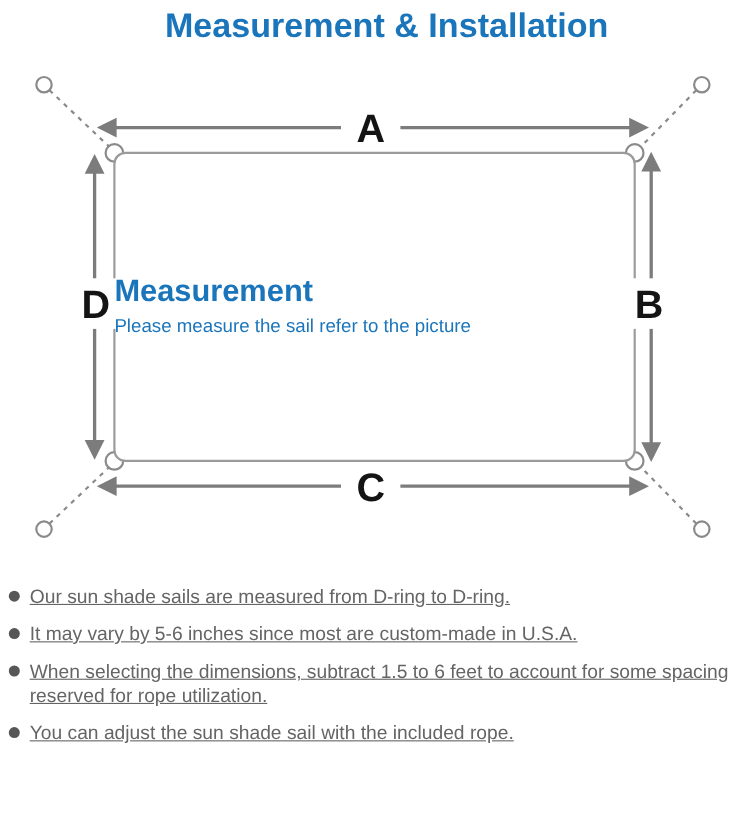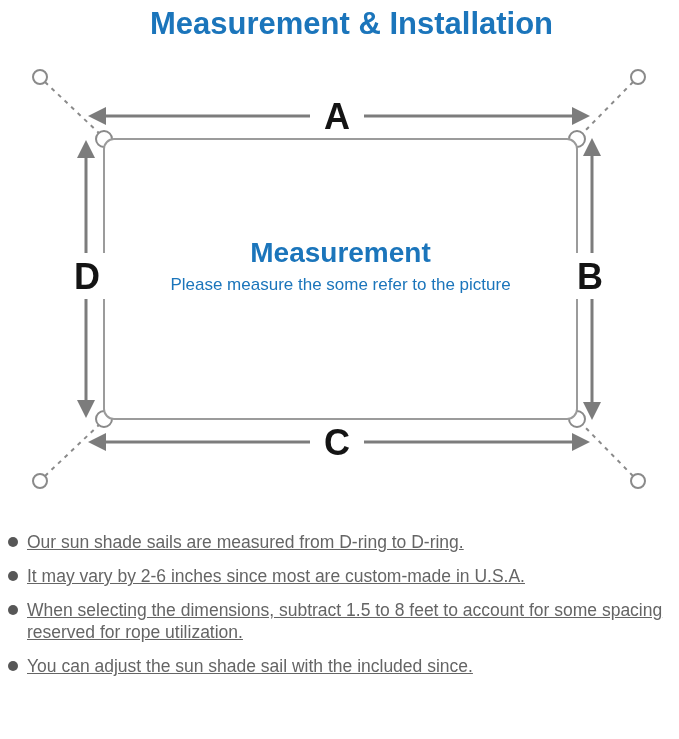--- a/index.html
+++ b/index.html
@@ -73,23 +73,23 @@
     font-family: "Liberation Sans", sans-serif;
     font-size: 36px;
     font-weight: bold;
     fill: var(--label-black);
     text-anchor: middle;
   }
 
   .center-text {
     position: absolute;
     left: 104px;
-    top: 188px;
+    top: 200px;
     width: 473px;
-    text-align: center;
+    text-align: left;
     pointer-events: none;
   }
   .ct-title {
     font-size: 28px;
     font-weight: bold;
     color: var(--accent-blue);
   }
   .ct-sub {
     margin-top: 6px;
     font-size: 17px;
@@ -179,36 +179,36 @@
         <rect class="label-halo" x="567" y="204" width="46" height="46"></rect>
         <text class="dim-label" x="337" y="80">A</text>
         <text class="dim-label" x="590" y="240">B</text>
         <text class="dim-label" x="337" y="406">C</text>
         <text class="dim-label" x="87" y="240">D</text>
       </g>
     </svg>
 
     <div class="center-text">
       <div class="ct-title">Measurement</div>
-      <div class="ct-sub">Please measure the some refer to the picture</div>
+      <div class="ct-sub">Please measure the sail refer to the picture</div>
     </div>
   </div>
 
   <ul class="notes">
     <li>
       <span class="dot"></span>
       <span>Our sun shade sails are measured from D-ring to D-ring.</span>
     </li>
     <li>
       <span class="dot"></span>
-      <span>It may vary by 2-6 inches since most are custom-made in U.S.A.</span>
-    </li>
-    <li>
-      <span class="dot"></span>
-      <span>When selecting the dimensions, subtract 1.5 to 8 feet to account for some spacing reserved for rope utilization.</span>
-    </li>
-    <li>
-      <span class="dot"></span>
-      <span>You can adjust the sun shade sail with the included since.</span>
+      <span>It may vary by 5-6 inches since most are custom-made in U.S.A.</span>
+    </li>
+    <li>
+      <span class="dot"></span>
+      <span>When selecting the dimensions, subtract 1.5 to 6 feet to account for some spacing reserved for rope utilization.</span>
+    </li>
+    <li>
+      <span class="dot"></span>
+      <span>You can adjust the sun shade sail with the included rope.</span>
     </li>
   </ul>
 
 </div>
 
 </body></html>

